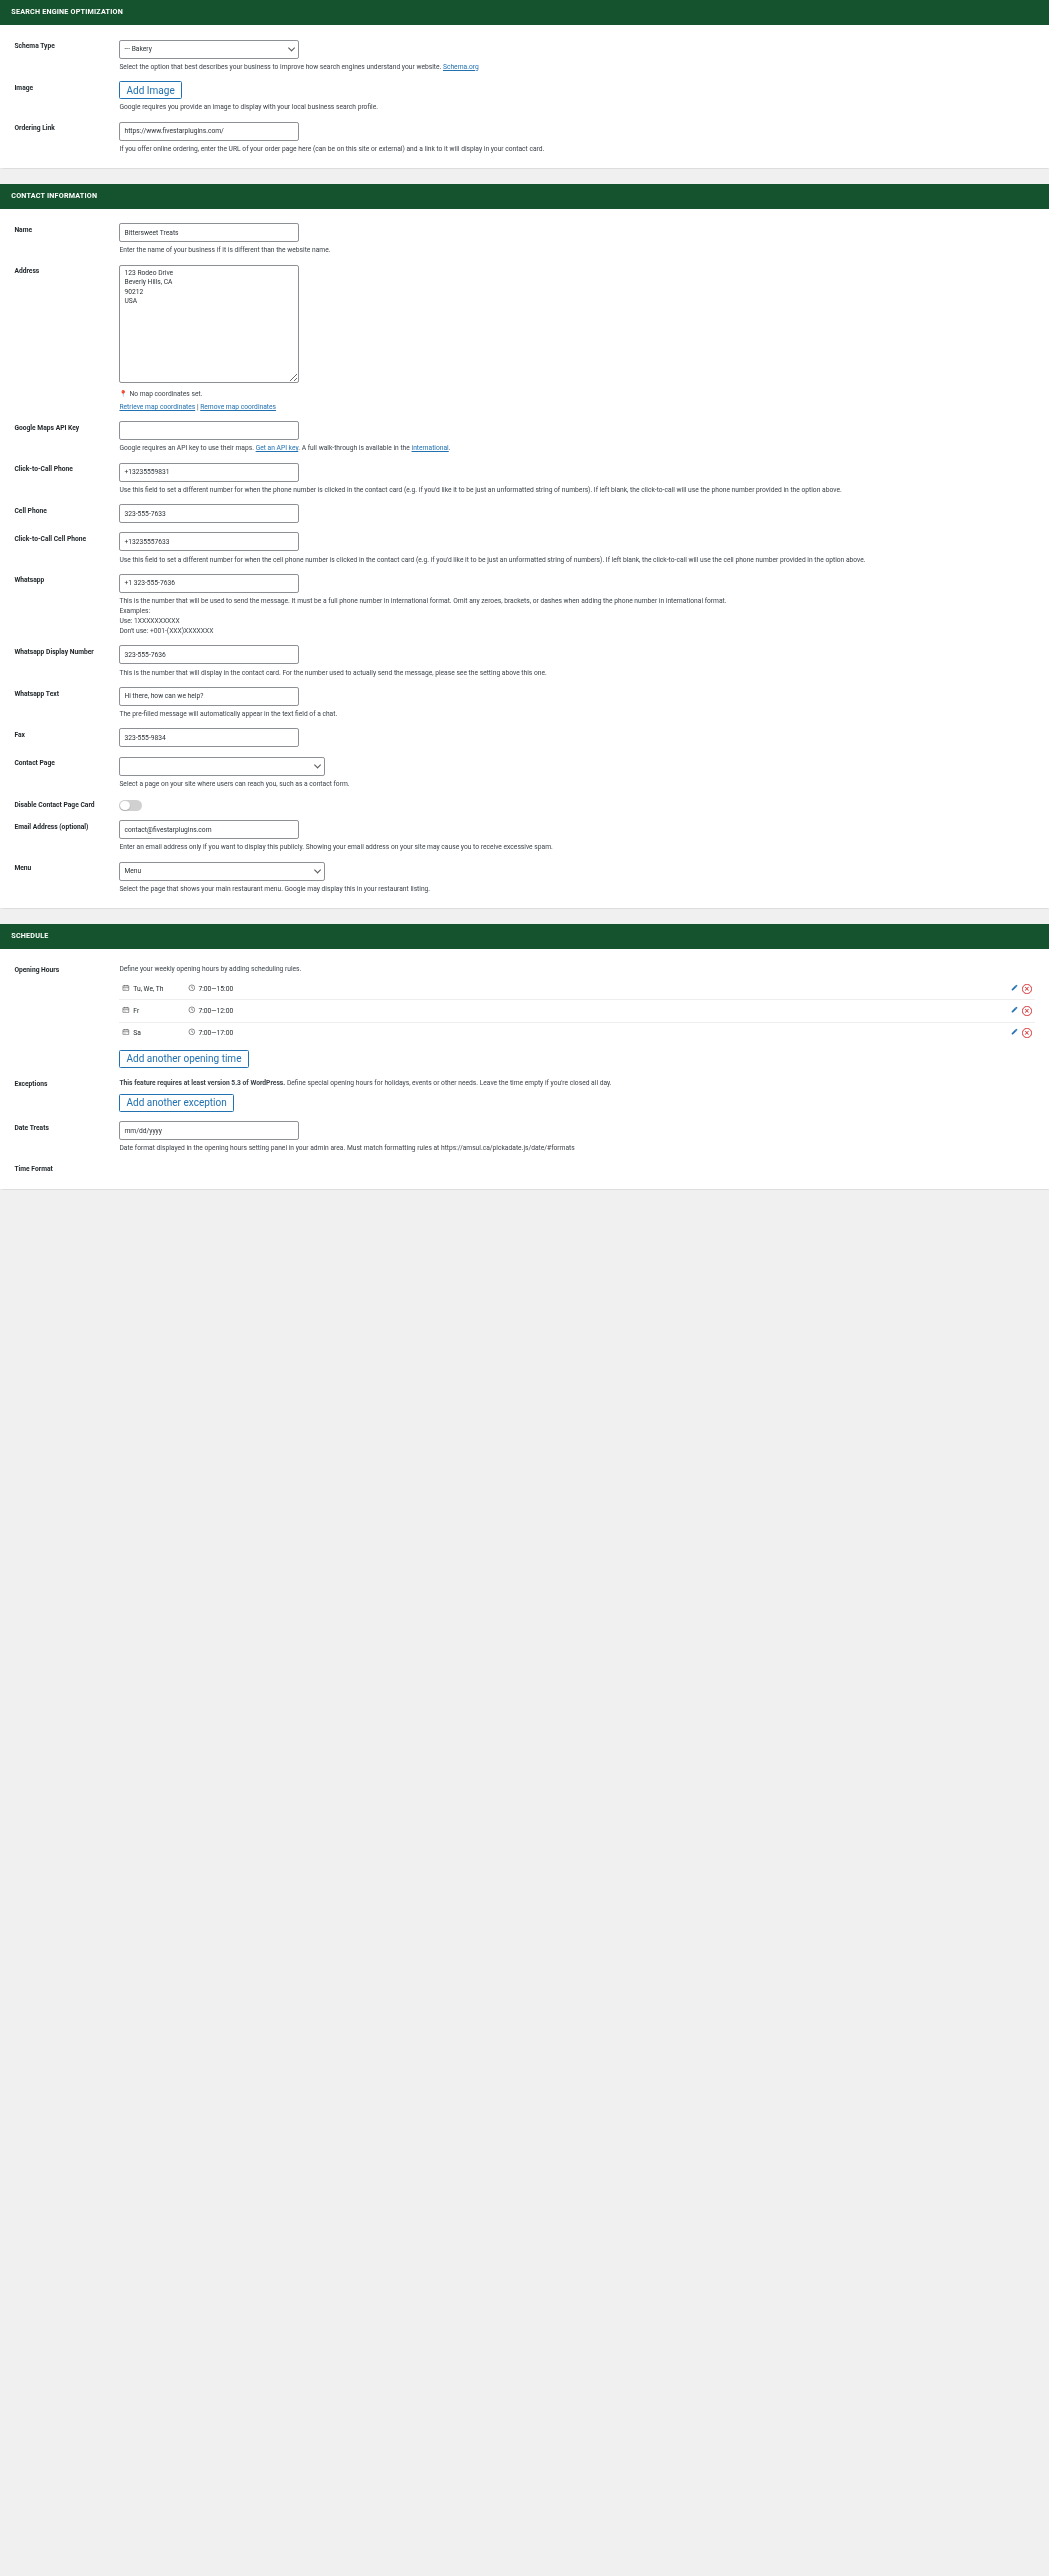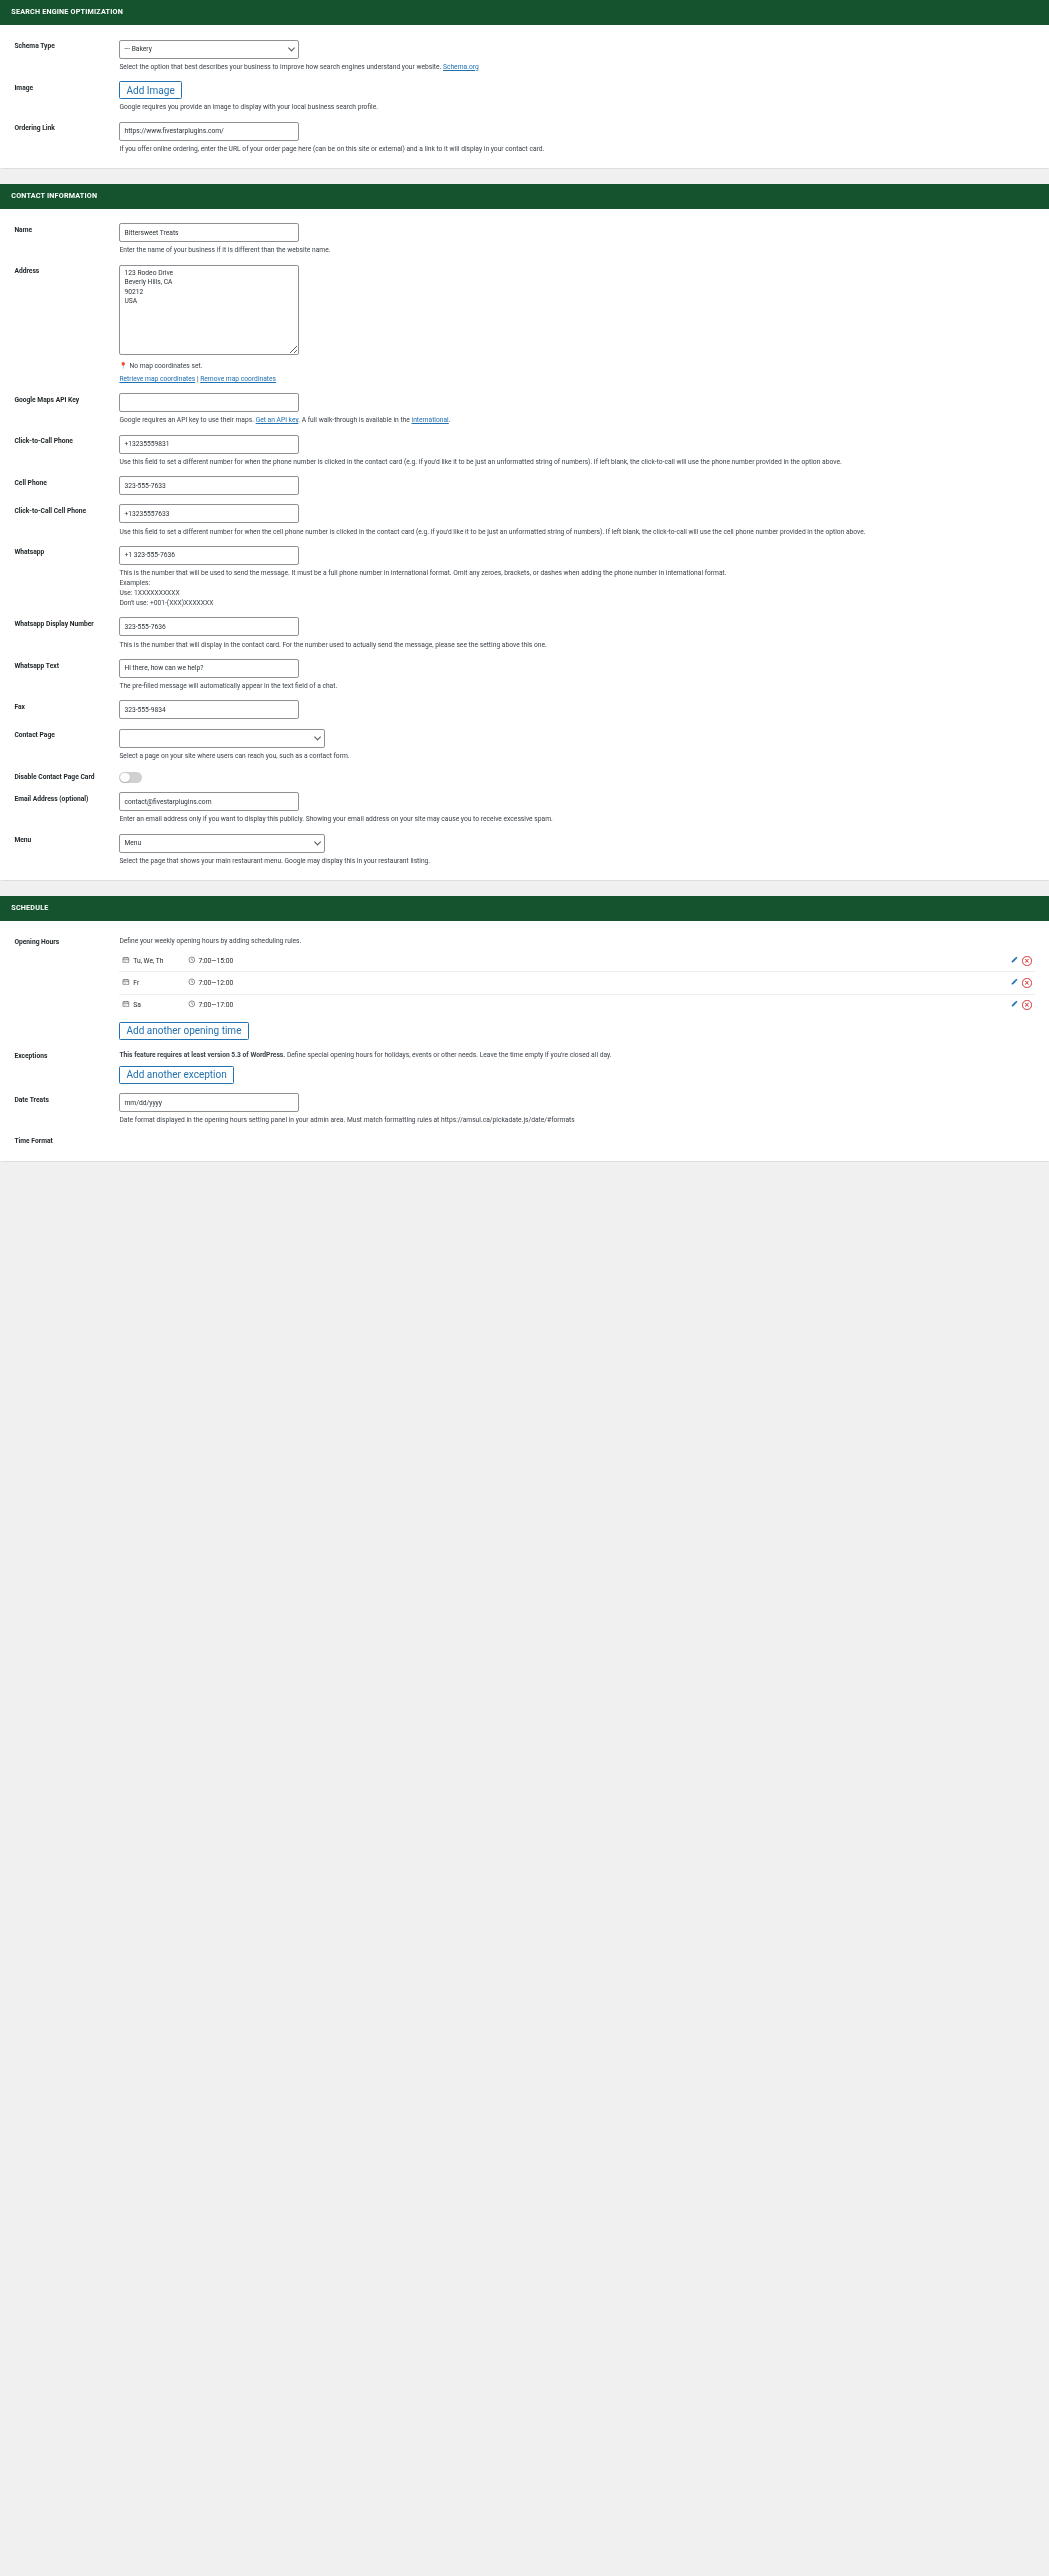--- a/index.html
+++ b/index.html
@@ -51,21 +51,21 @@
     padding: 2.1px 4.1px;
     font-size: 6.7px;
     font-family: inherit;
     color: #2c3338;
     background: #fff;
     height: 19px;
     width: 180px;
     max-width: 100%;
   }
   textarea {
-    height: 90px;
+    height: 118px;
     resize: both;
     padding: 3.1px 4.1px;
     line-height: 1.4;
   }
   select {
     appearance: none;
     -webkit-appearance: none;
     background-image: none;
     padding-right: 14.4px;
     position: relative;

